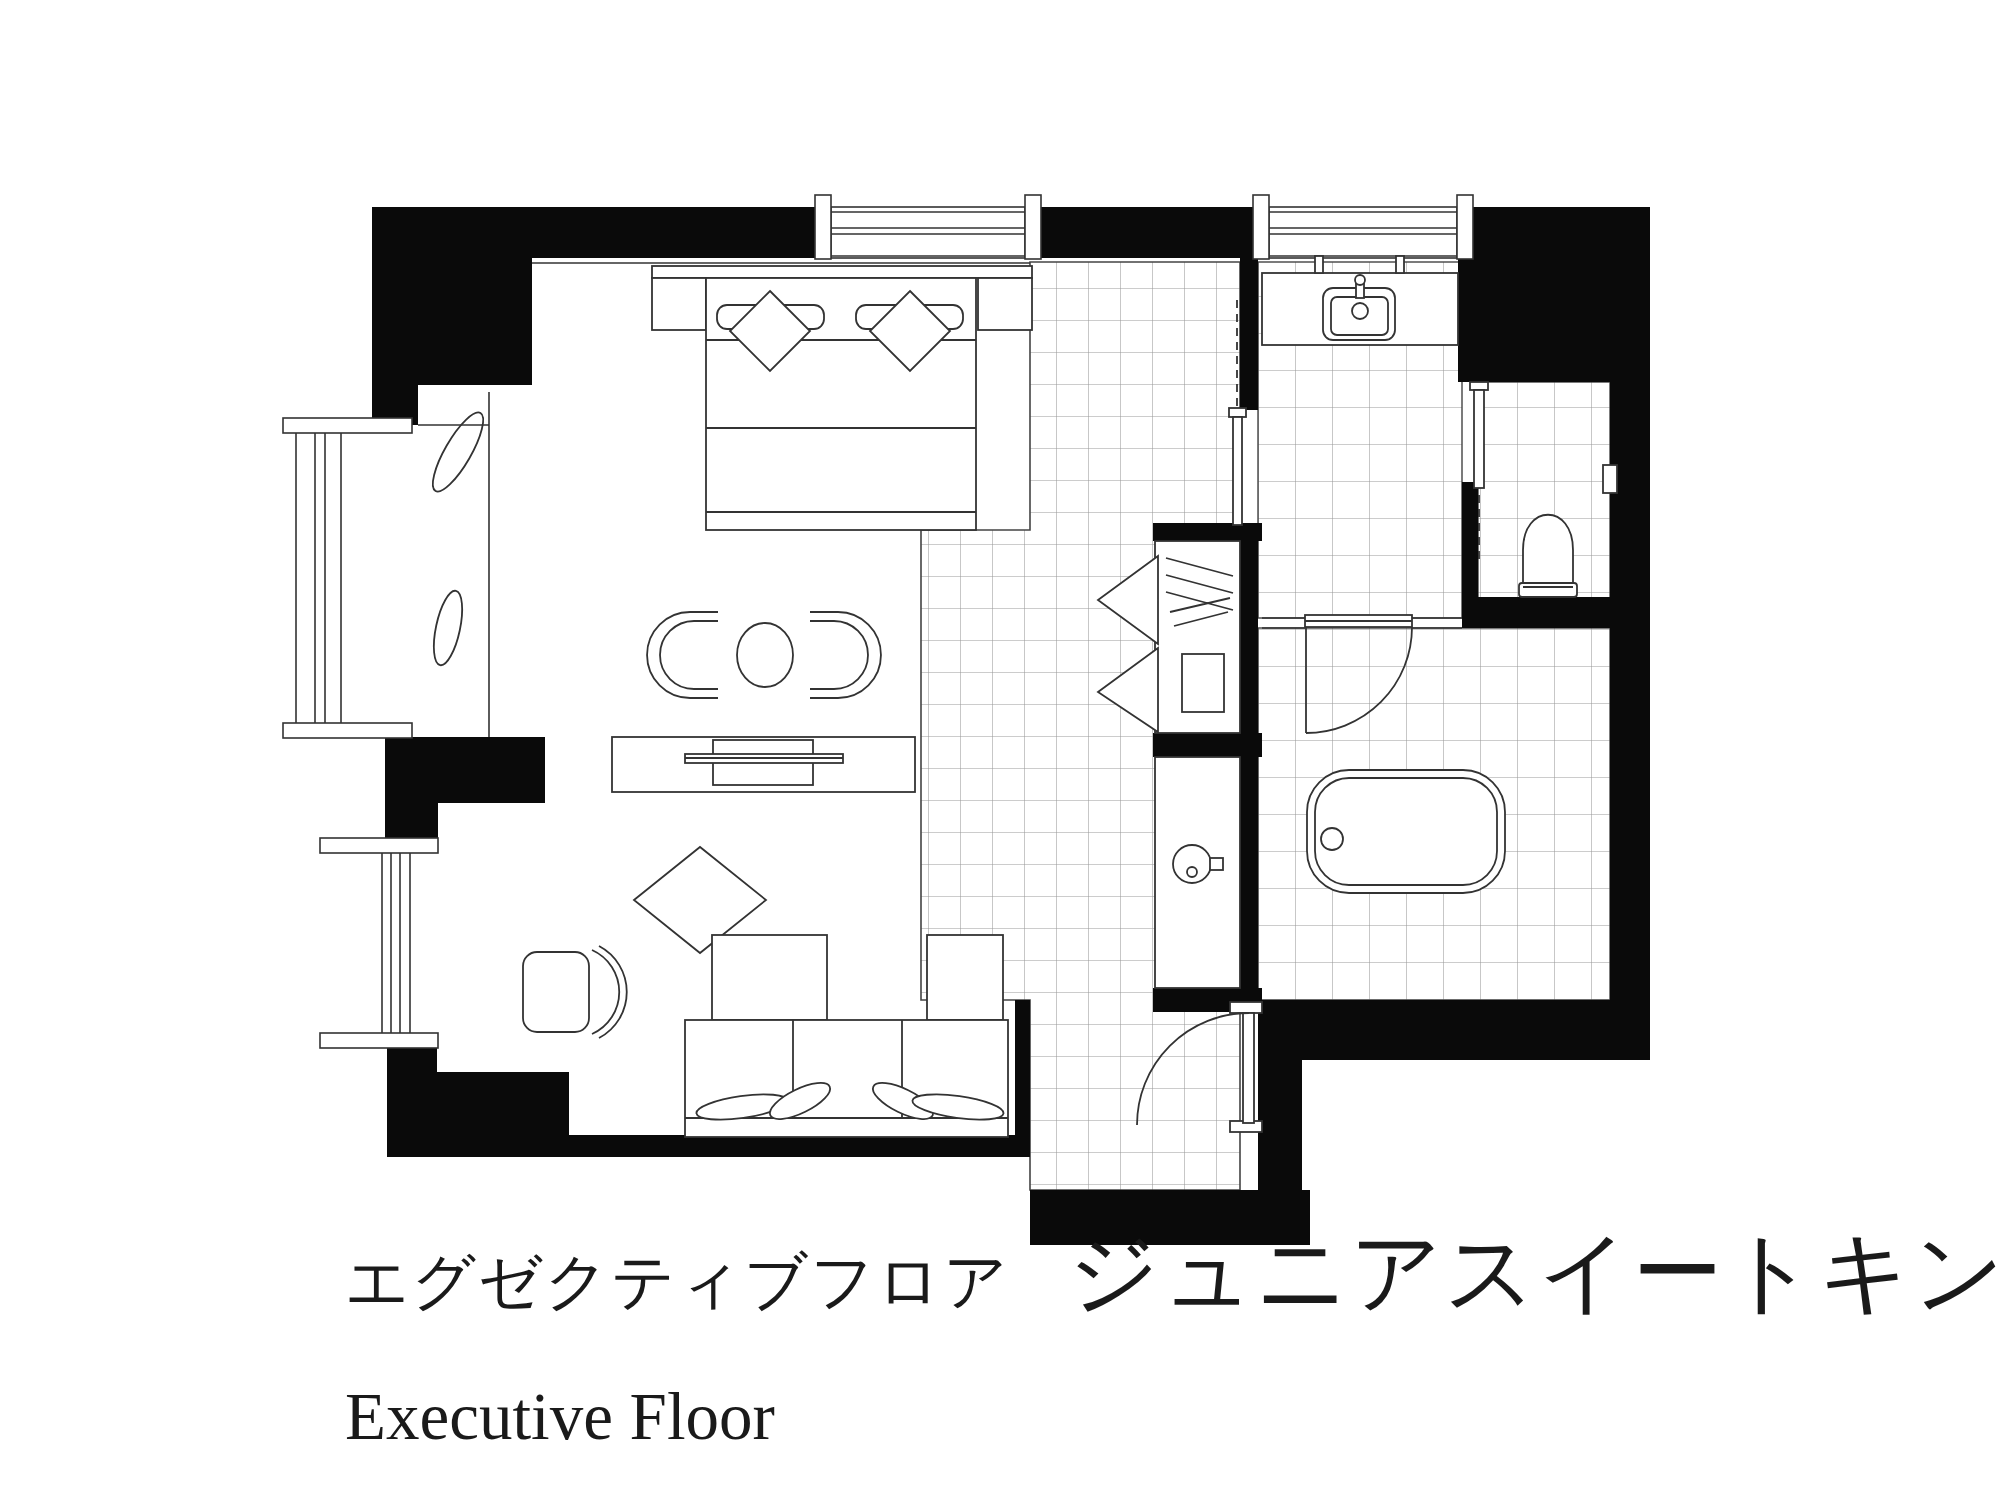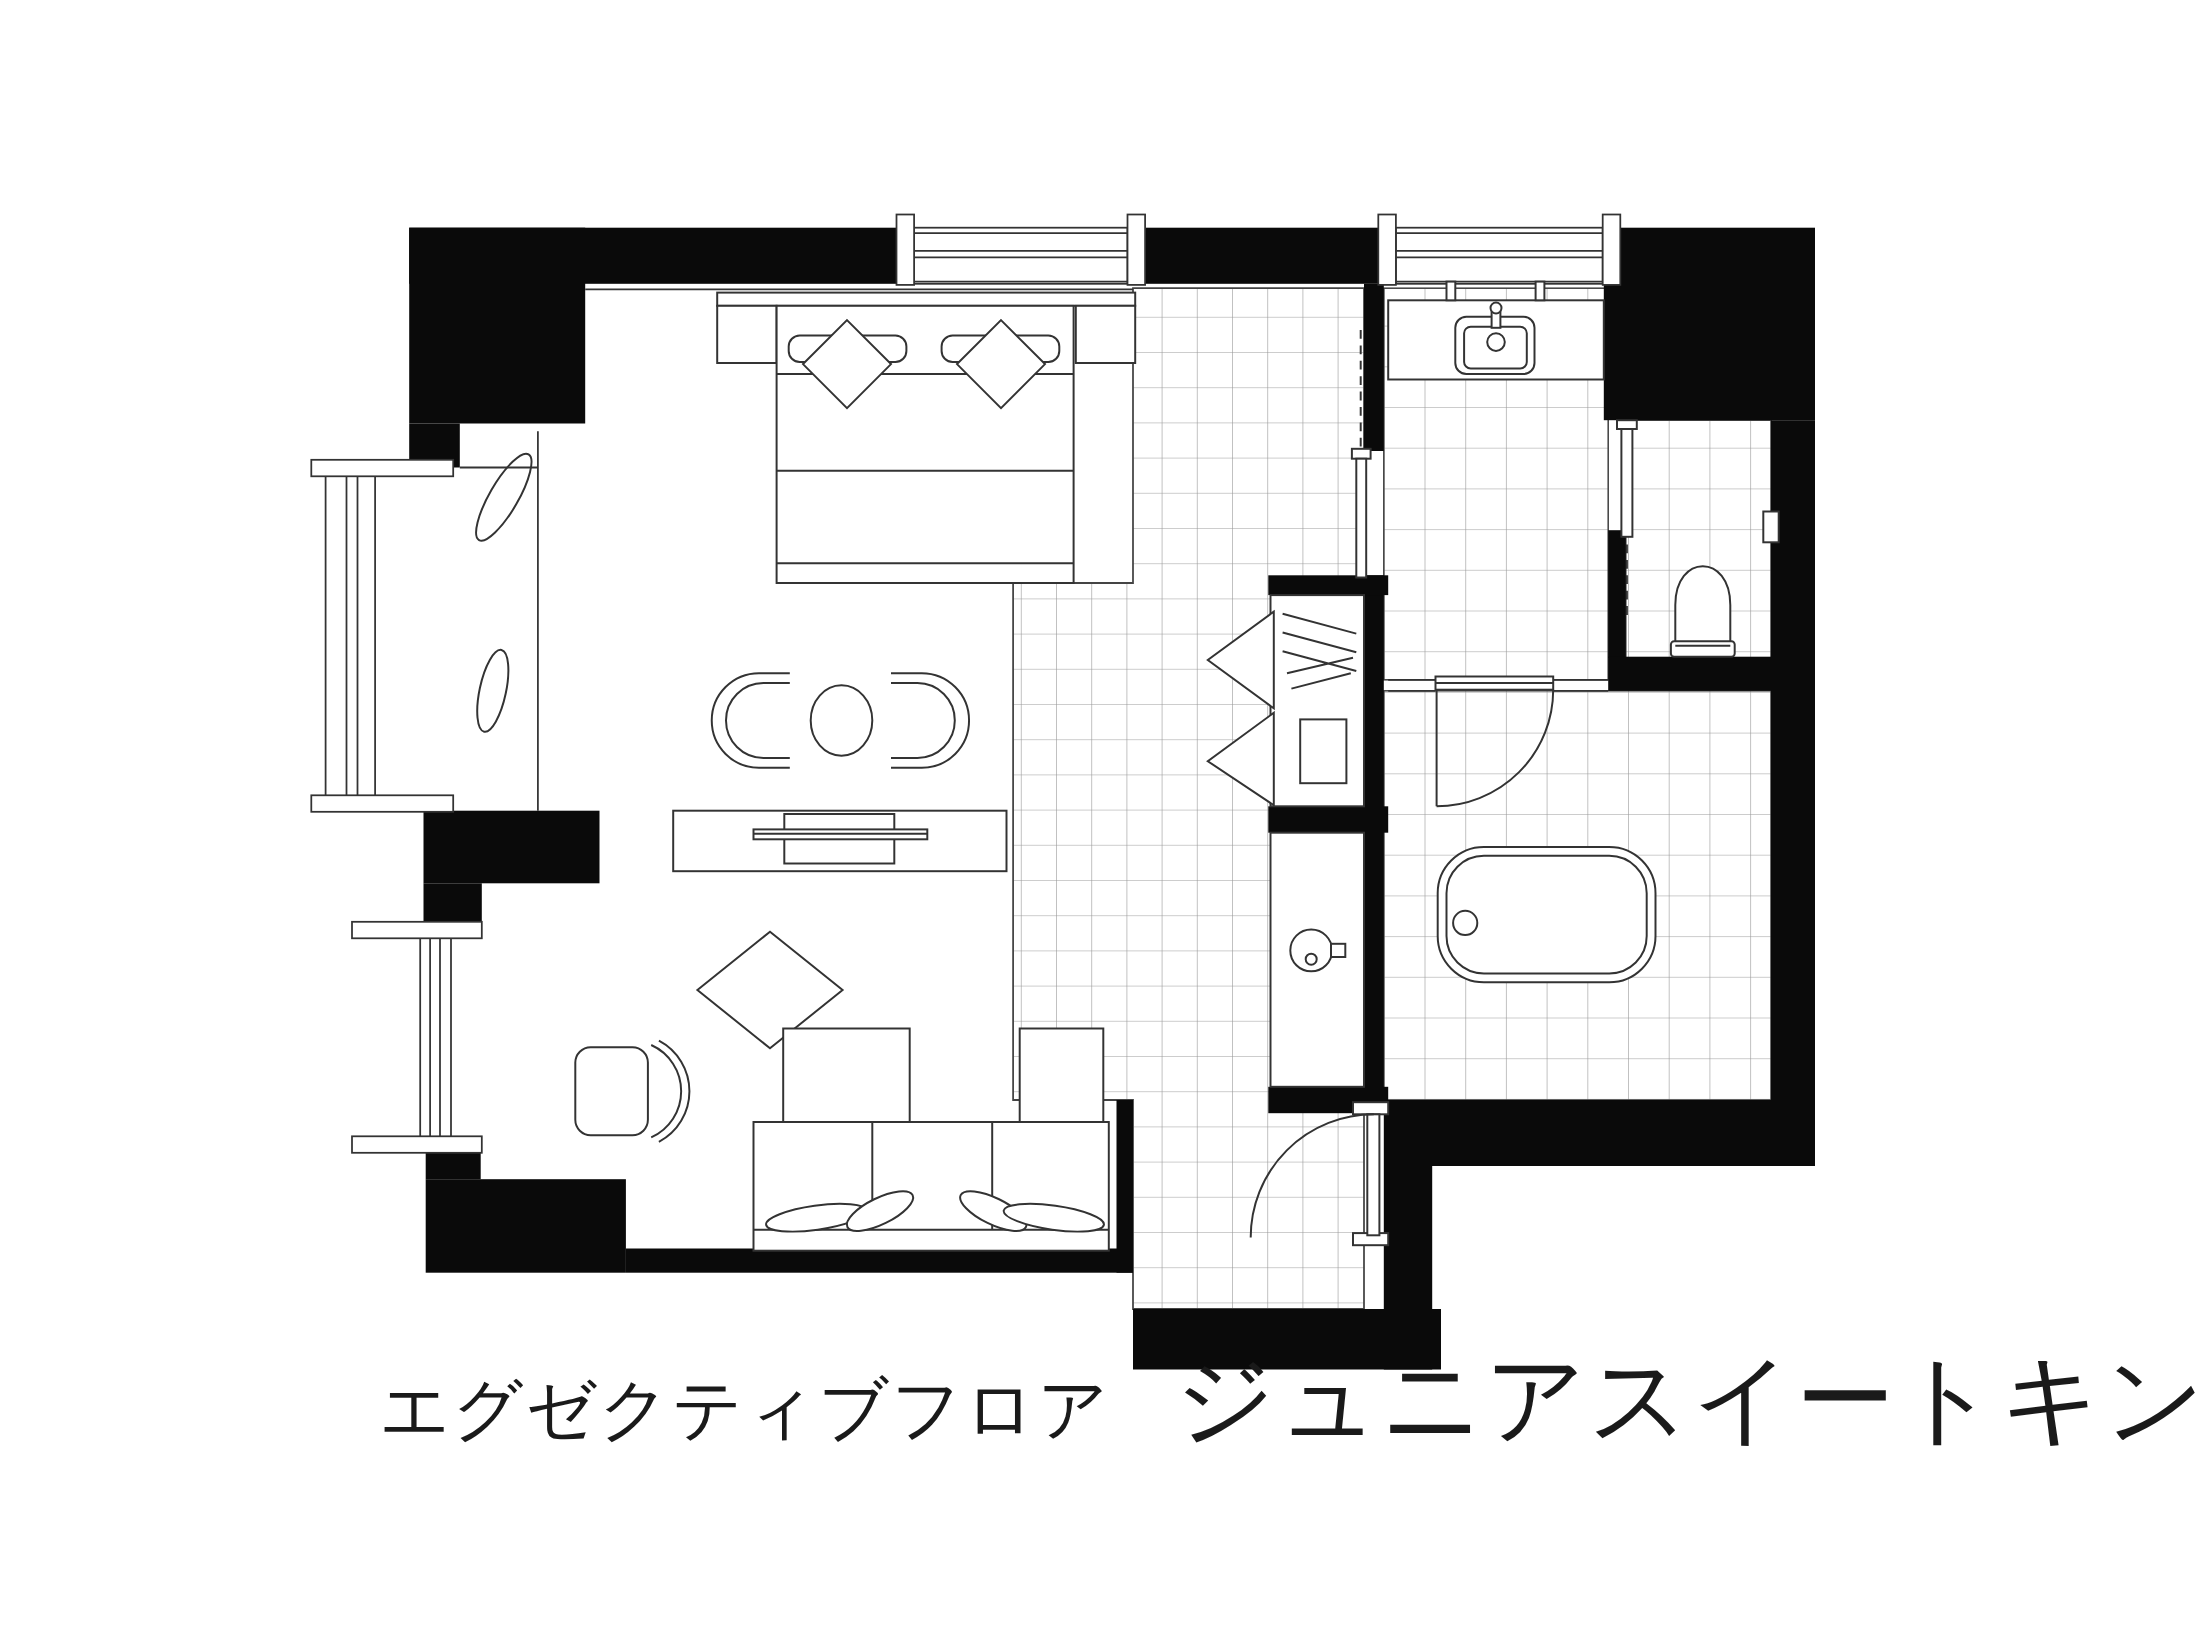--- a/index.html
+++ b/index.html
@@ -203,15 +203,16 @@
     <rect x="1243" y="1013" width="11" height="110"></rect>
     <path fill="none" d="M1249,1013 A112,112 0 0 0 1137,1125"></path>
   </g>
 </svg>
 
   <div class="caption-row" id="caption-jp">
     <span class="part-a">エグゼクティブフロア</span>
     <span class="part-b">ジュニアスイートキング</span>
   </div>
   <div class="caption-row" id="caption-en">
+    <span class="part-a">Executive Floor</span>
   </div>
 
 </div>
 
 </body></html>

